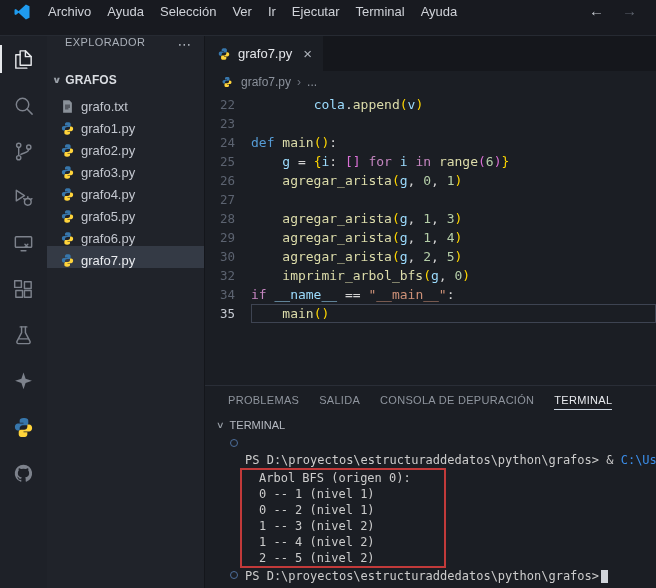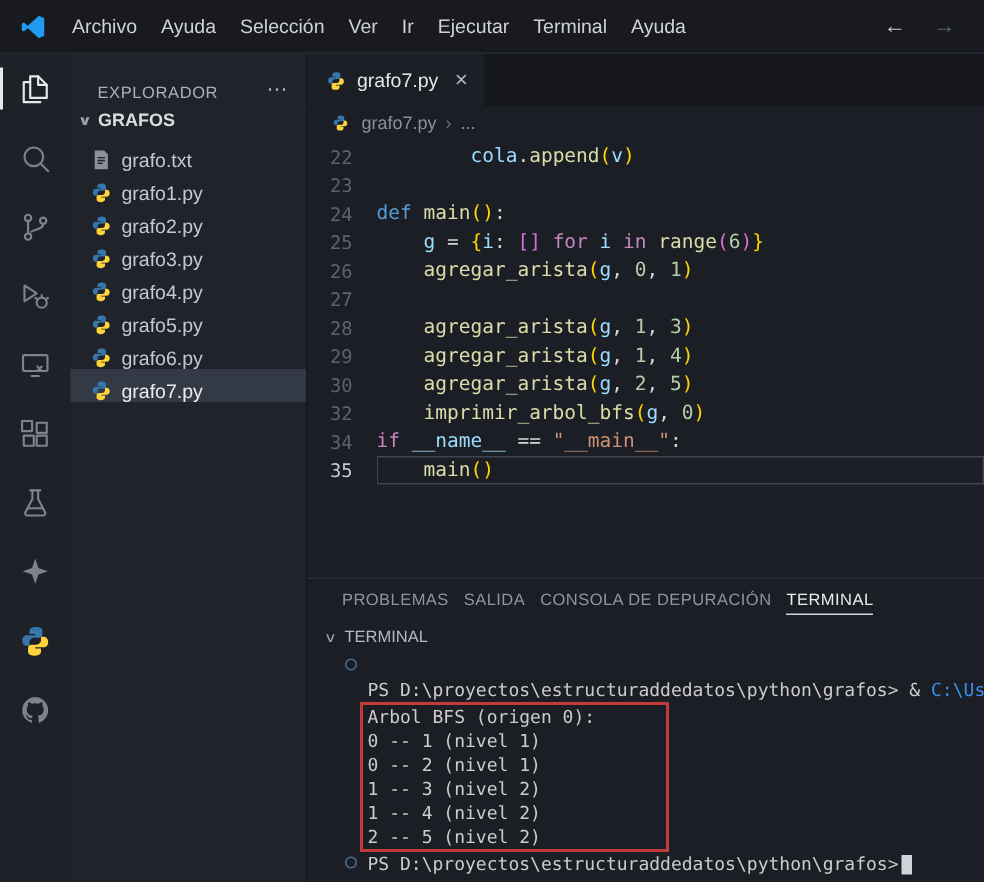--- a/index.html
+++ b/index.html
@@ -1,42 +1,42 @@
 <!DOCTYPE html>
 <html><head>
 <meta charset="utf-8">
 <style>
   *{margin:0;padding:0;box-sizing:border-box}
   html,body{width:656px;height:588px;overflow:hidden;background:#1b1e24;
     font-family:"Liberation Sans","DejaVu Sans",sans-serif;color:#c9ccd3;}
   .window{width:656px;height:588px;display:flex;flex-direction:column;background:#1b1e24}
 
   
-  .titlebar{height:36px;flex:0 0 36px;display:flex;align-items:center;background:#181a20;
+  .titlebar{height:36px;flex:0 0 36px;display:flex;align-items:flex-start;background:#181a20;
     border-bottom:1px solid #262a32;padding:0 10px;gap:0}
   .logo{width:24px;height:24px;margin-right:6px;display:flex;align-items:center;justify-content:center}
   .logo svg{width:18px;height:18px}
   .menu-item{font-size:13px;color:#cfd2d8;padding:4px 8px;border-radius:4px;cursor:default;white-space:nowrap}
   .tb-spacer{flex:1}
   .nav-arrow{font-size:15px;color:#c3c7ce;padding:2px 9px}
   .nav-arrow.dim{color:#5d636d}
 
   
   .main{flex:1;display:flex;min-height:0}
 
   
   .activitybar{width:47px;flex:0 0 47px;background:#1e2128;display:flex;flex-direction:column;align-items:center}
   .ab-item{width:47px;height:46px;display:flex;align-items:center;justify-content:center;color:#7d828c;position:relative}
   .ab-item.active{color:#e6e8eb}
   .ab-item.active::before{content:"";position:absolute;left:0;top:9px;bottom:9px;width:2px;background:#e6e8eb}
   .ab-item svg{width:23px;height:23px}
 
   
   .sidebar{width:158px;flex:0 0 158px;background:#20232a;border-right:1px solid #14161b;display:flex;flex-direction:column}
-  .sidebar-header{height:32px;flex:0 0 32px;display:flex;align-items:flex-end;justify-content:space-between;
+  .sidebar-header{height:32px;flex:0 0 32px;display:flex;align-items:flex-start;justify-content:space-between;
     padding:0 12px 0 18px;font-size:11px;letter-spacing:.4px;color:#aab0b9}
   .more-dots{font-size:14px;color:#aab0b9}
   .section-header{height:24px;flex:0 0 24px;display:flex;align-items:center;gap:5px;font-size:12px;font-weight:bold;
     color:#dadde2;padding-left:6px}
   .chev{font-size:9px;color:#9aa0a8;transform:scaleX(1.3)}
   .file-row{height:22px;flex:0 0 22px;display:flex;align-items:flex-end;gap:6px;padding-left:12px;font-size:13px;color:#c3c7cf}
   .file-row.selected{background:#343a45;color:#e9ebef}
   .file-icon{width:16px;height:16px;flex:0 0 16px;display:flex;align-items:center;justify-content:center}
   .file-icon svg{width:15px;height:15px}
 
@@ -57,32 +57,32 @@
   .code-line{display:flex;height:19px;white-space:pre}
   .gutter{flex:0 0 46px;width:46px;text-align:right;padding-right:16px;color:#5b626e;color:#5c6370;font-size:12.5px}
   .line-body{flex:1;white-space:pre}
   .code-line.current .line-body{box-shadow:inset 0 0 0 1px #3e4452}
   .code-line.current .gutter{color:#c6cad2}
   .tk-kw{color:#569cd6}.tk-ctrl{color:#c586c0}.tk-fn{color:#dcdcaa}.tk-var{color:#9cdcfe}
   .tk-num{color:#b5cea8}.tk-str{color:#ce9178}.tk-fg{color:#d4d4d4}.tk-p1{color:#ffd700}.tk-p2{color:#da70d6}
 
   
   .panel{flex:0 0 203px;height:203px;border-top:1px solid #2a2e37;display:flex;flex-direction:column;background:#1b1e24}
-  .panel-tabs{height:28px;flex:0 0 28px;display:flex;align-items:center;padding-left:18px}
+  .panel-tabs{height:28px;flex:0 0 28px;display:flex;align-items:center;gap:10px;padding-left:18px}
   .panel-tab{font-size:11px;letter-spacing:.3px;color:#8f959e;padding:7px 5px;position:relative;white-space:nowrap}
   .panel-tab.active{color:#e8eaee}
   .panel-tab.active::after{content:"";position:absolute;left:5px;right:5px;bottom:3px;height:1px;background:#cfd8e3}
   .terminal-head{height:22px;flex:0 0 22px;display:flex;align-items:center;gap:6px;padding-left:12px;
     font-size:11px;color:#b6bac2}
   .terminal{flex:1;min-height:0;font-family:"DejaVu Sans Mono","Liberation Mono",monospace;font-size:12px;
     line-height:16px;color:#cccccc;padding-left:40px;overflow:hidden}
   .tline{height:16px;white-space:pre;position:relative}
   .tdeco{position:absolute;left:-15px;top:3px;width:8px;height:8px;border:1px solid #4d6e9b;border-radius:50%}
   .tblue{color:#3b8eea}
-  .outbox{display:block;border:2px solid #c23a3a;width:206px;margin-left:-5px;padding-left:3px}
+  .outbox{display:block;border:2px solid #c23a3a;width:206px;margin-left:-5px;padding-left:17px}
   .cursor{display:inline-block;width:7px;height:13px;background:#d0d4da;vertical-align:middle;margin-left:2px}
 </style>
 </head>
 <body>
 
 <div class="window">
 
   <div class="titlebar">
     <span class="logo">
       <svg viewBox="0 0 24 24">

